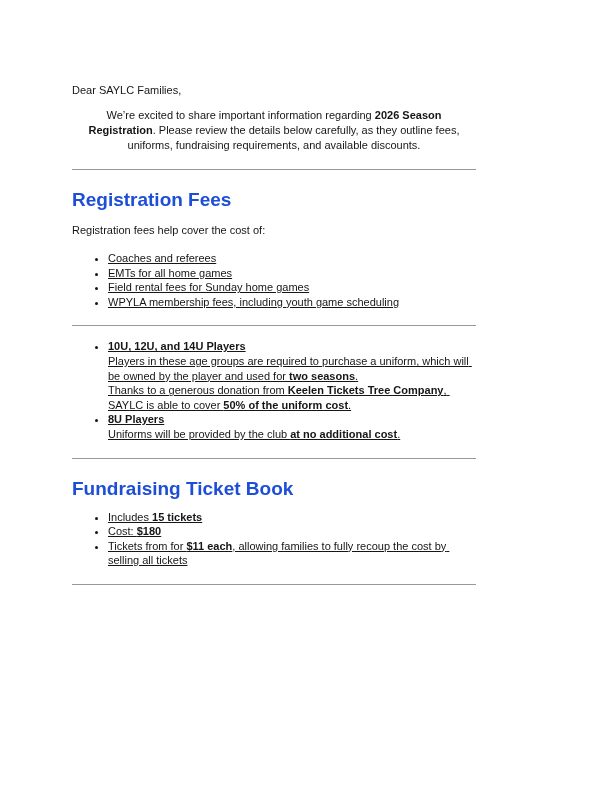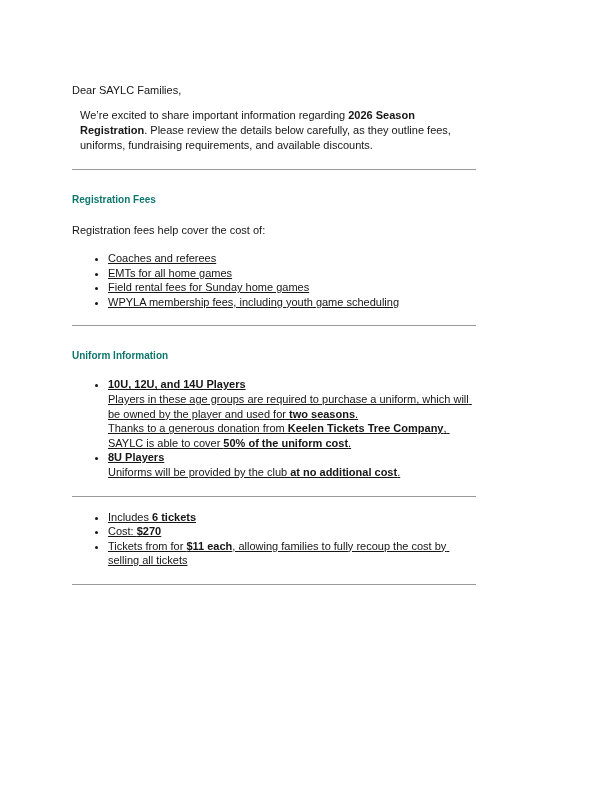--- a/index.html
+++ b/index.html
@@ -16,32 +16,32 @@
     padding: 83px 72px 0 72px;
     font-family: "Liberation Sans", sans-serif;
     font-size: 11px;
     line-height: 15px;
     color: #161616;
     overflow: hidden;
   }
   .b { font-weight: bold; }
   .rich span { white-space: pre-wrap; }
   p.salutation { margin: 0 0 10px 0; }
-  p.intro { margin: 8px; }
+  p.intro { margin: 0; text-align: center; }
   .doc-section .rule {
     height: 1px;
     background: #999999;
     margin: 16px 0 0 0;
   }
   .doc-section h2 {
-    font-size: 10px;
+    font-size: 19px;
     line-height: 16px;
     font-weight: bold;
     margin: 22px 0 0 0;
-    color: #0f766e;
+    color: #1d4ed8;
   }
   .doc-section p.lead { margin: 15px 0 0 0; }
   .doc-section ul.bullets {
     margin: 13px 0 0 0;
     padding: 0 0 0 36px;
     list-style-type: disc;
   }
   .doc-section ul.bullets li {
     line-height: 14.6px;
     margin: 0;
@@ -62,35 +62,35 @@
     <p class="lead rich"><span>Registration fees help cover the cost of:</span></p>
     <ul class="bullets">
           <li class="rich"><span>Coaches and referees</span></li>
           <li class="rich"><span>EMTs for all home games</span></li>
           <li class="rich"><span>Field rental fees for Sunday home games</span></li>
           <li class="rich"><span>WPYLA membership fees, including youth game scheduling</span></li>
         </ul>
   </section>
       <section class="doc-section">
     <div class="rule"></div>
-    <h2>Uniform Information</h2>
 
     <ul class="bullets">
           <li class="rich"><span class="b">10U, 12U, and 14U Players</span><span>
 Players in these age groups are required to purchase a uniform, which will be owned by the player and used for </span><span class="b">two seasons</span><span>.
 Thanks to a generous donation from </span><span class="b">Keelen Tickets Tree Company</span><span>, SAYLC is able to cover </span><span class="b">50% of the uniform cost</span><span>.</span></li>
           <li class="rich"><span class="b">8U Players</span><span>
 Uniforms will be provided by the club </span><span class="b">at no additional cost</span><span>.</span></li>
         </ul>
   </section>
       <section class="doc-section">
     <div class="rule"></div>
+    <h2>Fundraising Ticket Book</h2>
     <ul class="bullets">
-          <li class="rich"><span>Includes </span><span class="b">6 tickets</span></li>
-          <li class="rich"><span>Cost: </span><span class="b">$270</span></li>
+          <li class="rich"><span>Includes </span><span class="b">15 tickets</span></li>
+          <li class="rich"><span>Cost: </span><span class="b">$180</span></li>
           <li class="rich"><span>Tickets from for </span><span class="b">$11 each</span><span>, allowing families to fully recoup the cost by selling all tickets</span></li>
         </ul>
   </section>
       <section class="doc-section">
     <div class="rule"></div>
 
   </section>
     </div>
 </div>
 

